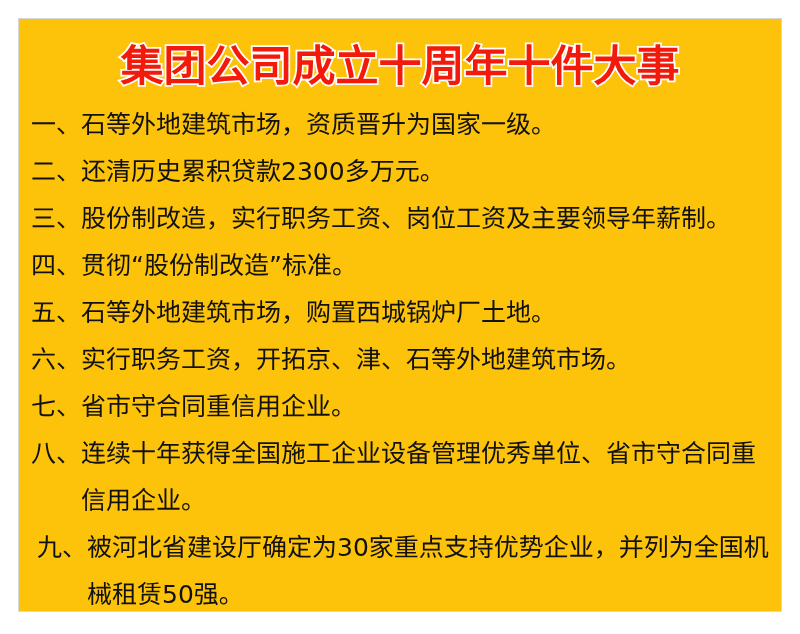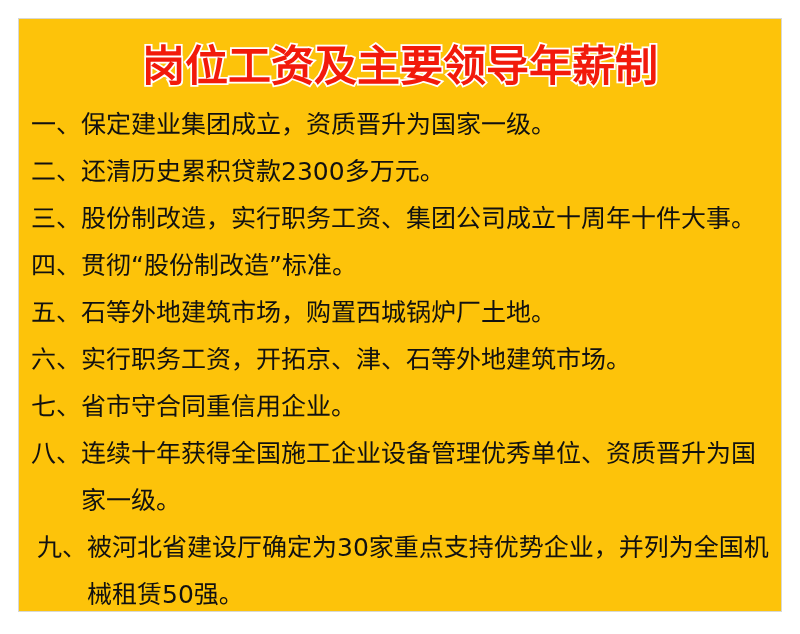--- a/index.html
+++ b/index.html
@@ -76,37 +76,37 @@
   }
 
   
   .item-row.indent-sm { padding-left: 6px; }
 </style>
 </head>
 <body>
 
 <div class="poster-frame">
 
-  <div class="poster-title">岗位工资及主要领导年薪制</div>
+  <div class="poster-title">集团公司成立十周年十件大事</div>
 
   <ul class="items-list">
 
     <li class="item-row">
       <span class="item-marker">一、</span>
-      <span class="item-text">保定建业集团成立，资质晋升为国家一级。</span>
+      <span class="item-text">石等外地建筑市场，资质晋升为国家一级。</span>
     </li>
 
     <li class="item-row">
       <span class="item-marker">二、</span>
       <span class="item-text">还清历史累积贷款2300多万元。</span>
     </li>
 
     <li class="item-row">
       <span class="item-marker">三、</span>
-      <span class="item-text">股份制改造，实行职务工资、集团公司成立十周年十件大事。</span>
+      <span class="item-text">股份制改造，实行职务工资、岗位工资及主要领导年薪制。</span>
     </li>
 
     <li class="item-row">
       <span class="item-marker">四、</span>
       <span class="item-text">贯彻“股份制改造”标准。</span>
     </li>
 
     <li class="item-row">
       <span class="item-marker">五、</span>
       <span class="item-text">石等外地建筑市场，购置西城锅炉厂土地。</span>
@@ -117,21 +117,21 @@
       <span class="item-text">实行职务工资，开拓京、津、石等外地建筑市场。</span>
     </li>
 
     <li class="item-row">
       <span class="item-marker">七、</span>
       <span class="item-text">省市守合同重信用企业。</span>
     </li>
 
     <li class="item-row">
       <span class="item-marker">八、</span>
-      <span class="item-text">连续十年获得全国施工企业设备管理优秀单位、资质晋升为国家一级。</span>
+      <span class="item-text">连续十年获得全国施工企业设备管理优秀单位、省市守合同重信用企业。</span>
     </li>
 
     <li class="item-row indent-sm">
       <span class="item-marker">九、</span>
       <span class="item-text">被河北省建设厅确定为30家重点支持优势企业，并列为全国机械租赁50强。</span>
     </li>
 
   </ul>
 </div>
 

